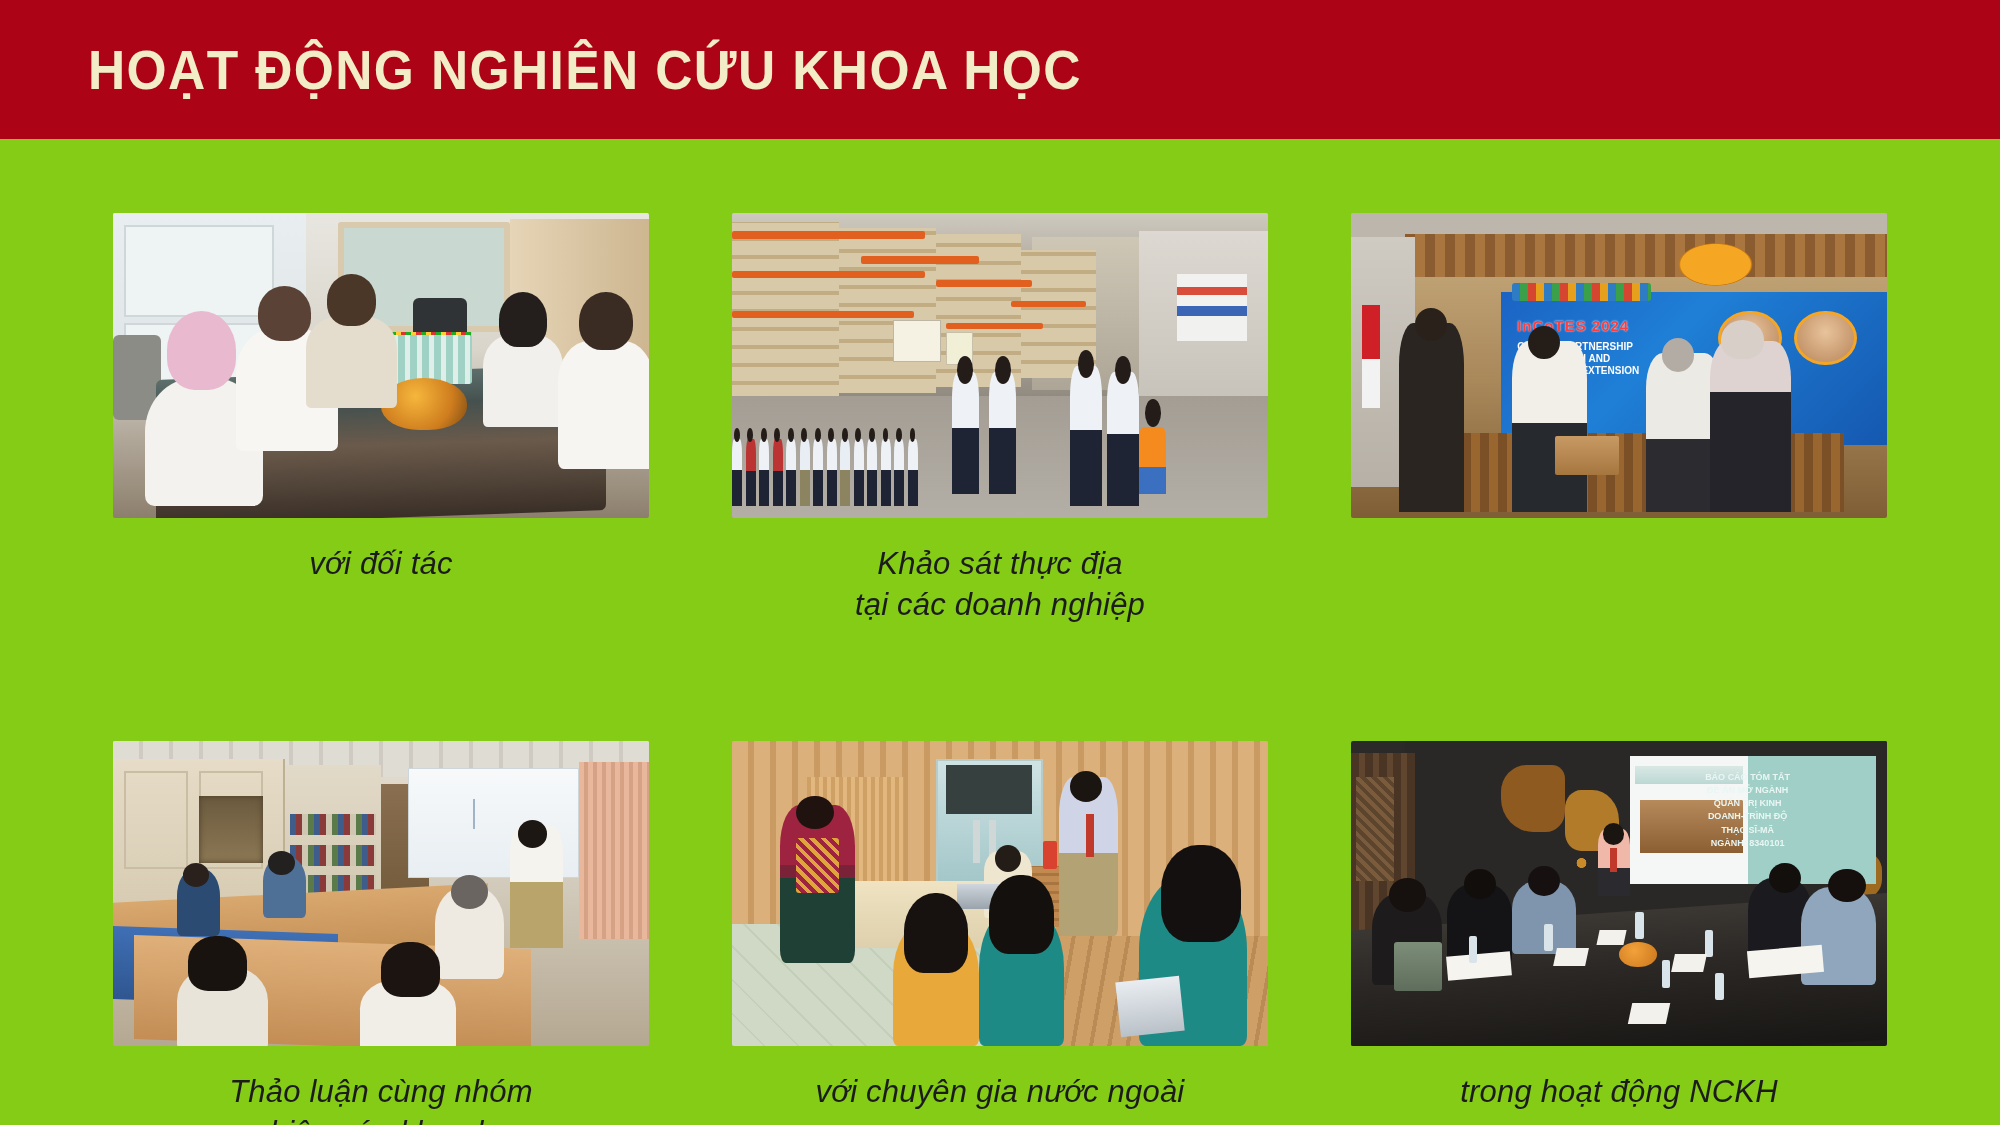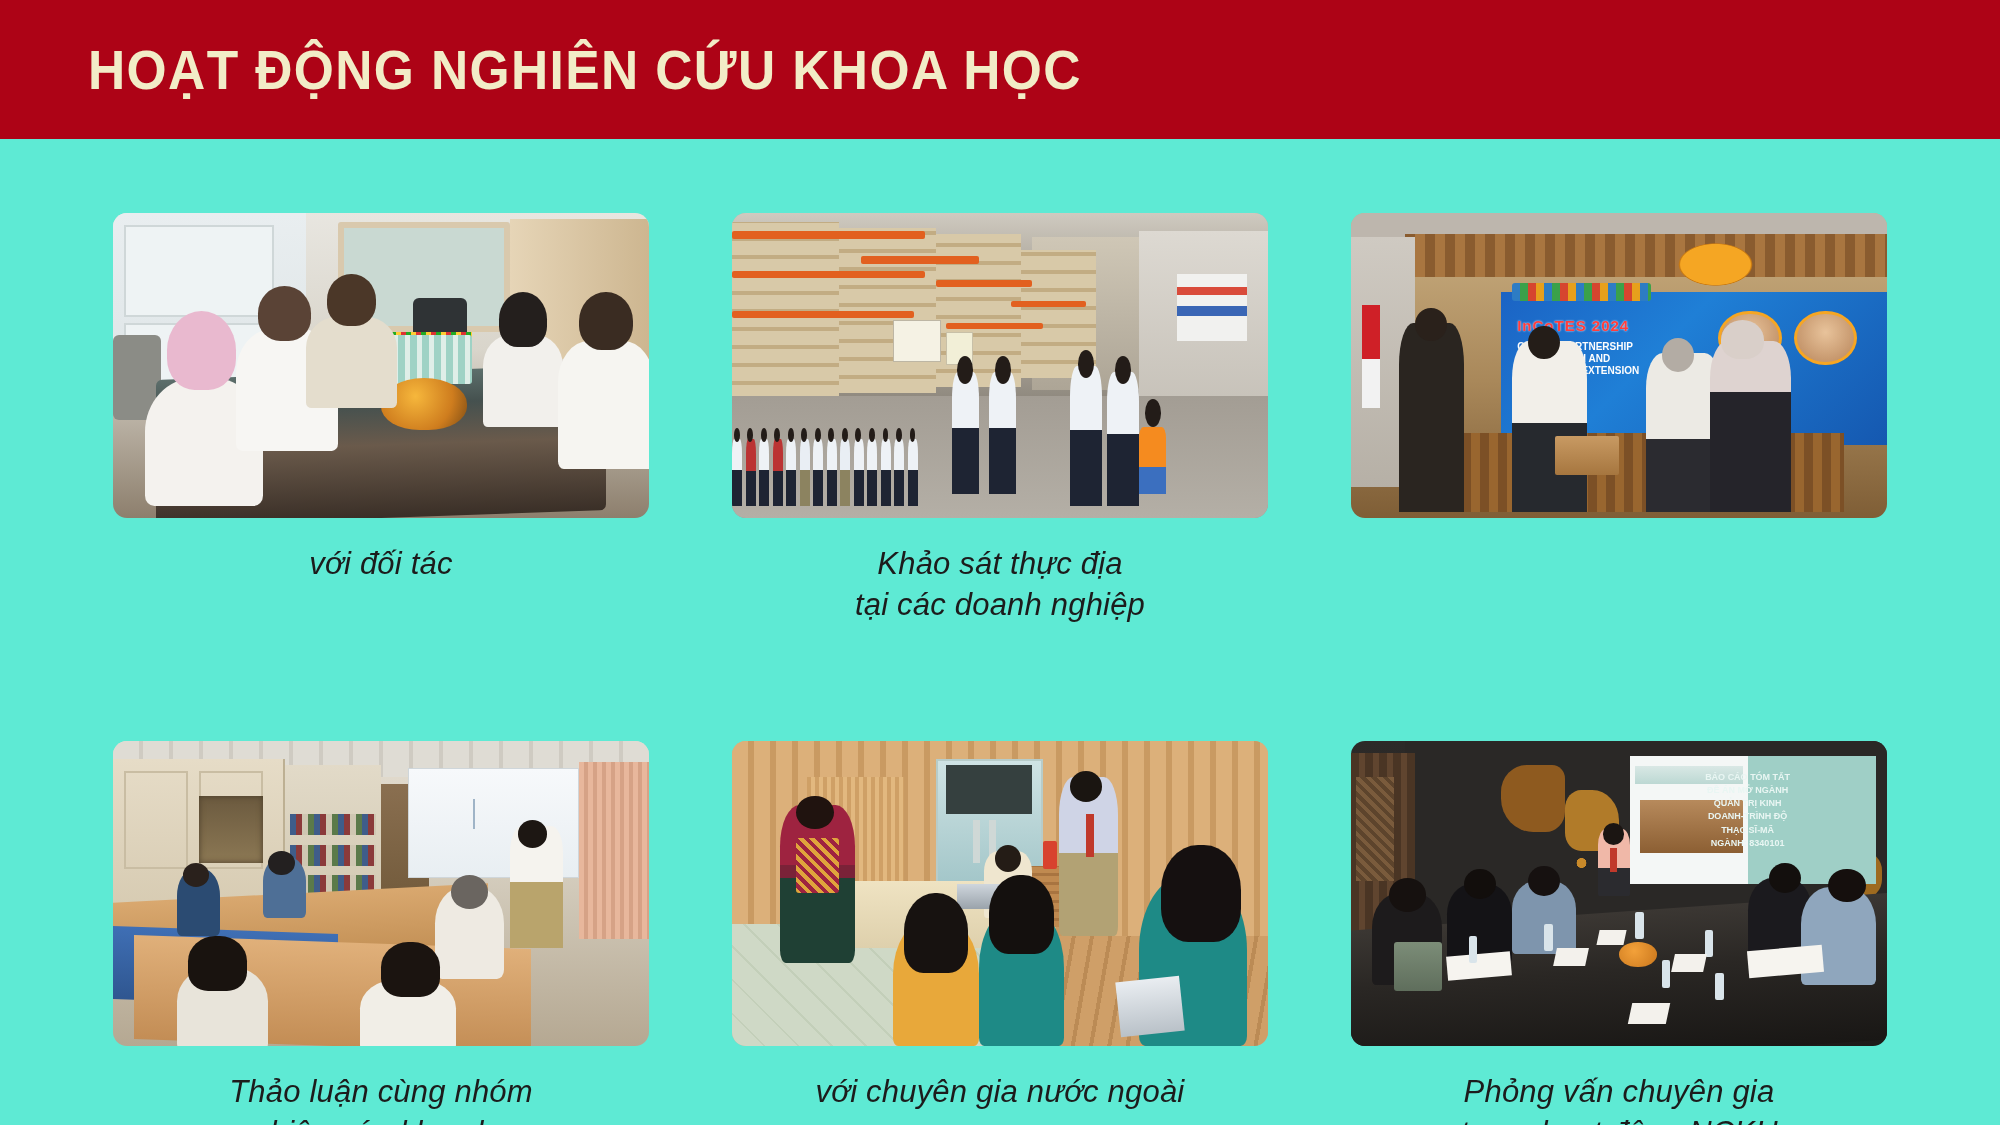--- a/index.html
+++ b/index.html
@@ -2,21 +2,21 @@
 <html><head>
 <meta charset="utf-8">
 <style>
   * { box-sizing: border-box; margin: 0; padding: 0; }
   html, body {
     width: 2000px; height: 1125px;
     background: #fffcf2;
     font-family: "Liberation Sans", sans-serif;
     overflow: hidden;
   }
-  .slide { position: relative; width: 2000px; height: 1125px; background: #5eead4; }
+  .slide { position: relative; width: 2000px; height: 1125px; background: #84cc16; }
 
   
   .banner {
     position: absolute; left: 0; top: 0;
     width: 2000px; height: 139px;
     background: #ad0316;
     display: flex; align-items: center;
   }
   .banner-title {
     margin-left: 88px;
@@ -39,21 +39,21 @@
     grid-template-columns: repeat(3, 536px);
     column-gap: 83px;
     row-gap: 0px;
   }
   .cell { width: 536px; }
   .cell.row2 { margin-top: 115px; }
 
   .photo {
     position: relative;
     width: 536px; height: 305px;
-    border-radius: 14px;
+    border-radius: 2px;
     overflow: hidden;
     background: #cdc8bd;
   }
   .photo .inner { position: absolute; inset: 0; }
 
   .caption {
     margin-top: 26px;
     text-align: center;
     font-style: italic;
     font-size: 31px;
@@ -600,19 +600,18 @@
             <div class="bot b-5"></div>
             <div class="bot b-6"></div>
           <div class="fruit6"></div>
           <div class="card cd-1"></div>
             <div class="card cd-2"></div>
           <div class="card cd-3"></div>
             <div class="card cd-4"></div>
         </div>
       </div>
       <div class="caption">
-        <span class="ln">Phỏng vấn chuyên gia</span>
         <span class="ln">trong hoạt động NCKH</span>
       </div>
     </div>
 
   </div>
 </div>
 
 </body></html>

